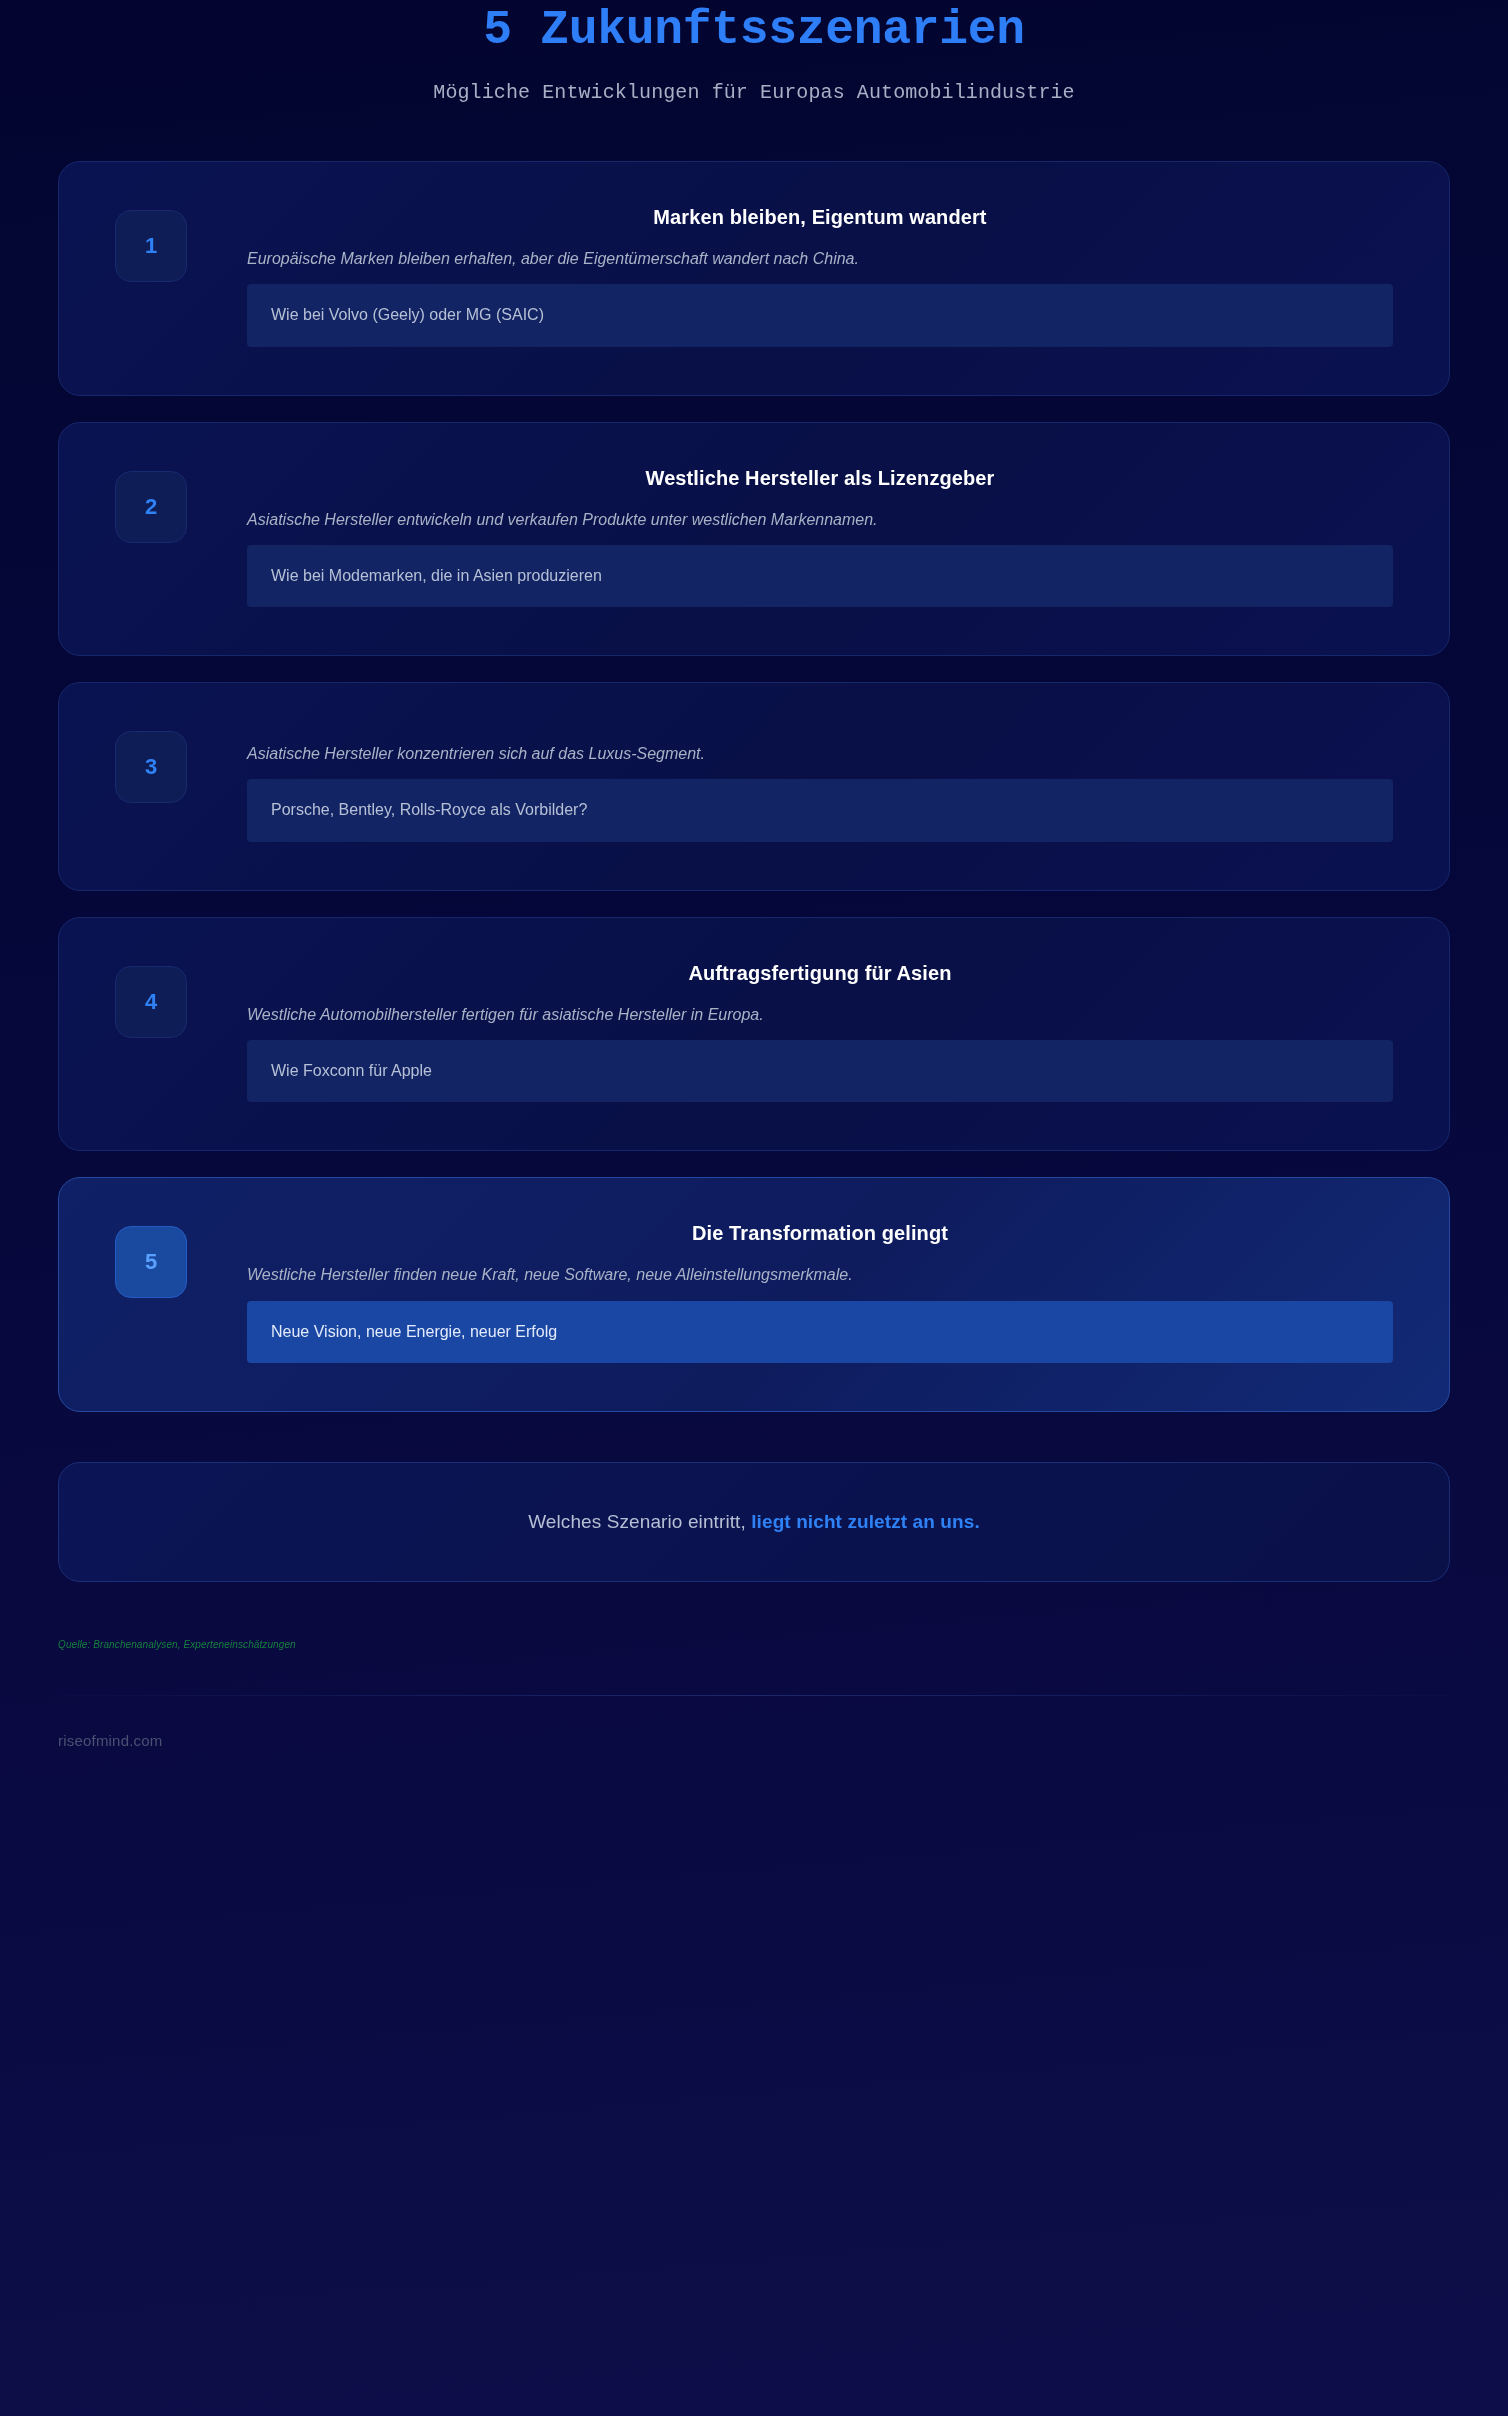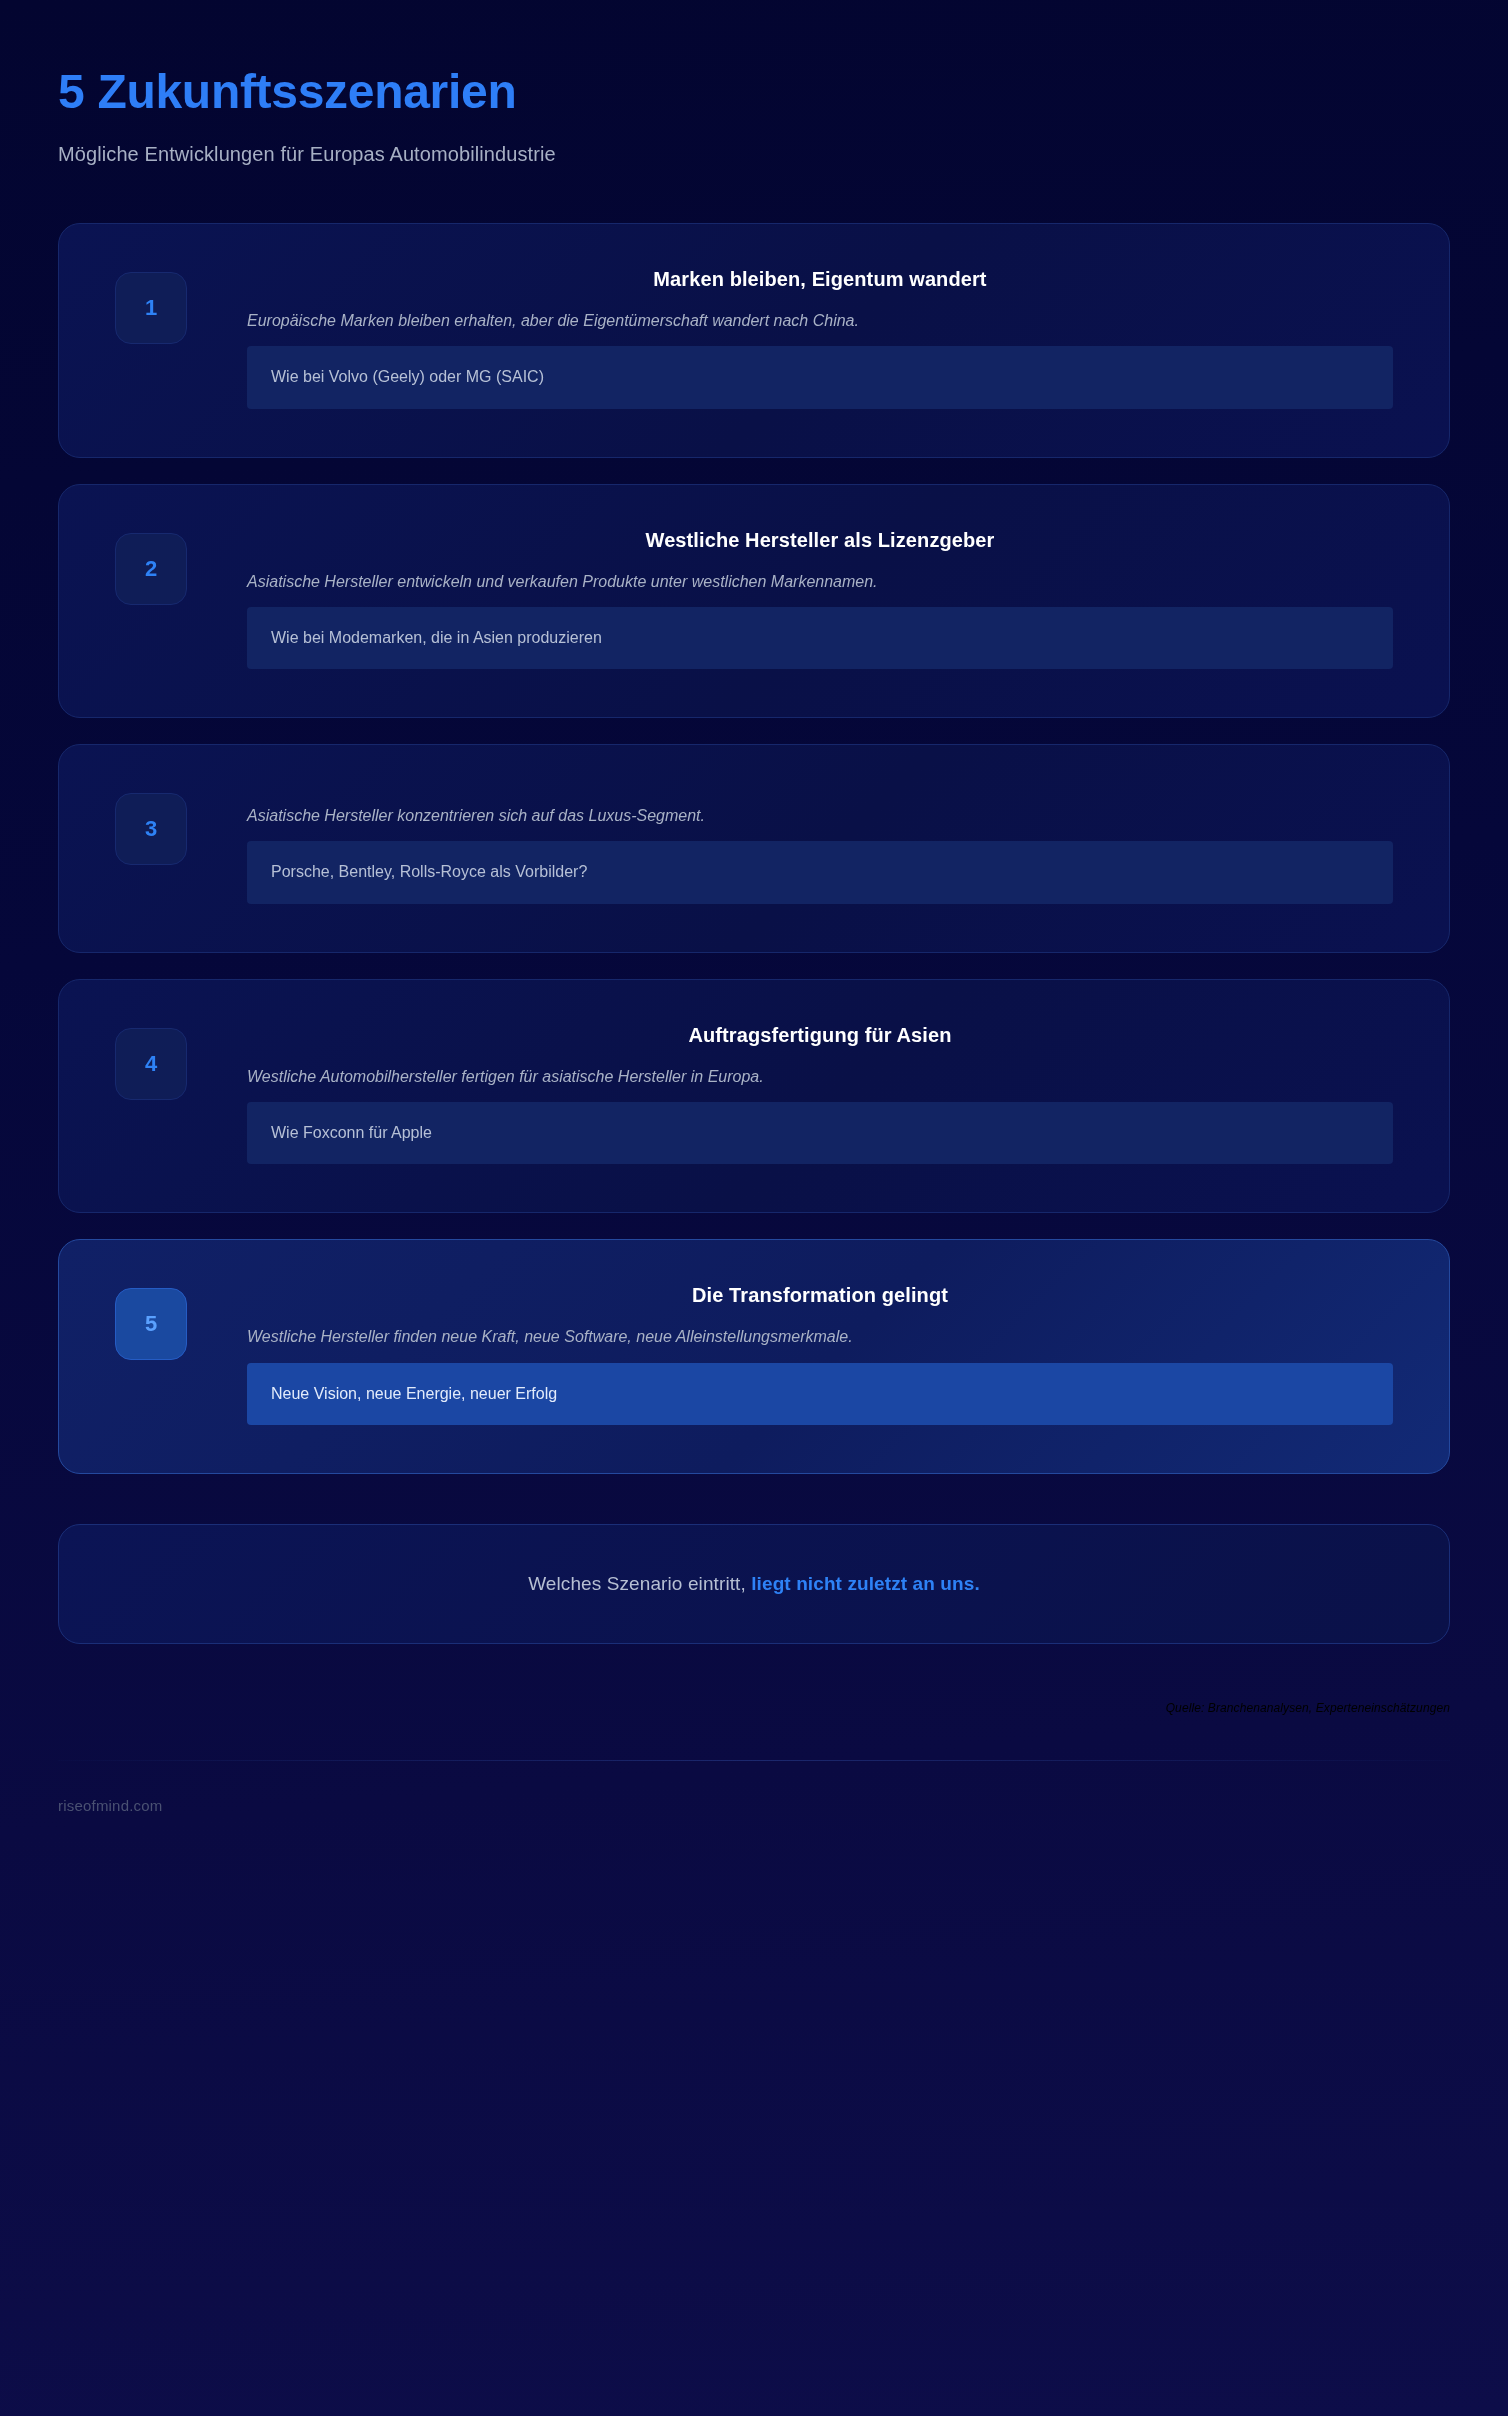--- a/index.html
+++ b/index.html
@@ -19,22 +19,22 @@
 
   .page {
     width: 1508px;
     height: 2416px;
     padding: 0 58px;
     position: relative;
   }
 
   
   .header {
-    padding-top: 62px;
-    text-align: left;
+    text-align: center;
+    font-family: Liberation Mono, monospace;
   }
   .title {
     font-size: 48px;
     font-weight: bold;
     letter-spacing: -0.3px;
     color: #2e7ef7;
     line-height: 1.25;
   }
   .subtitle {
     margin-top: 21px;
@@ -147,24 +147,24 @@
     letter-spacing: 0.1px;
   }
   .footer-line .accent {
     color: #2e82f6;
     font-weight: bold;
   }
 
   
   .source {
     margin-top: 57px;
-    text-align: right;
-    font-size: 12px;
+    text-align: left;
+    font-size: 10px;
     font-style: italic;
-    color: #000000;
+    color: #15803d;
     letter-spacing: 0.1px;
   }
 
   .divider {
     margin: 45px 0 0 0;
     height: 1px;
     width: 100%;
     background: linear-gradient(90deg, rgba(46,130,246,0.02), rgba(70,110,210,0.30), rgba(46,130,246,0.02));
   }
 

